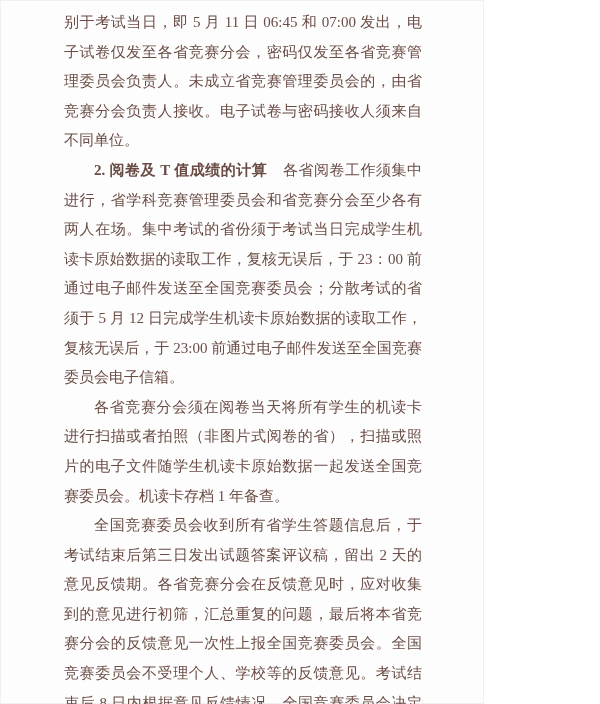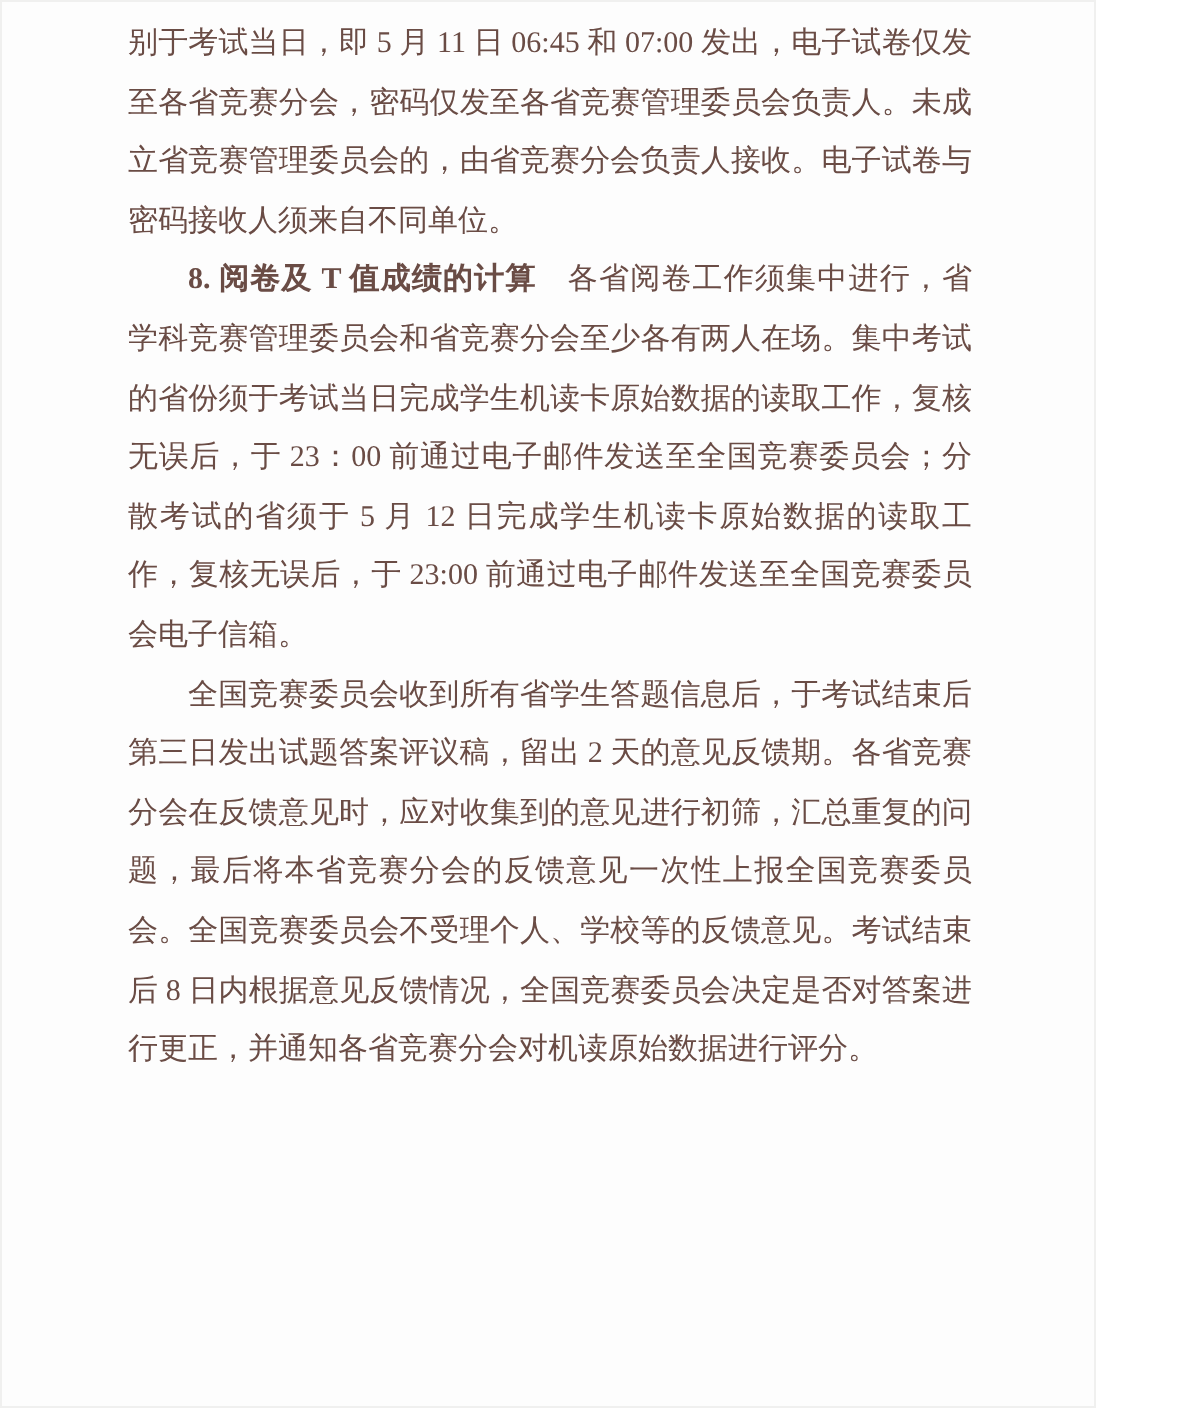--- a/index.html
+++ b/index.html
@@ -8,21 +8,21 @@
     background: #ffffff;
   }
   body {
     width: 600px;
     height: 704px;
     overflow: hidden;
     position: relative;
   }
   .page {
     box-sizing: border-box;
-    width: 548px;
+    width: 484px;
     height: 704px;
     background: #fdfdfd;
     box-shadow: inset 0 0 0 1px #f0f0ef;
     padding: 8px 62px 0 64px;
     font-family: "Liberation Serif", "DejaVu Serif", serif;
     font-size: 15px;
     line-height: 29.6px;
     color: #6a4c45;
     text-align: justify;
   }
@@ -39,18 +39,21 @@
   }
 </style>
 </head>
 <body>
 
 <div class="page">
   <p>
     <span>别于考试当日，即 5 月 11 日 06:45 和 07:00 发出，电子试卷仅发至各省竞赛分会，密码仅发至各省竞赛管理委员会负责人。未成立省竞赛管理委员会的，由省竞赛分会负责人接收。电子试卷与密码接收人须来自不同单位。</span>
   </p>
   <p class="indent">
-    <span class="run-bold">8. 阅卷及 T 值成绩的计算</span><span>　各省阅卷工作须集中进行，省学科竞赛管理委员会和省竞赛分会至少各有两人在场。集中考试的省份须于考试当日完成学生机读卡原始数据的读取工作，复核无误后，于 23：00 前通过电子邮件发送至全国竞赛委员会；分散考试的省须于 5 月 12 日完成学生机读卡原始数据的读取工作，复核无误后，于 23:00 前通过电子邮件发送至全国竞赛委员会电子信箱。</span>
+    <span class="run-bold">2. 阅卷及 T 值成绩的计算</span><span>　各省阅卷工作须集中进行，省学科竞赛管理委员会和省竞赛分会至少各有两人在场。集中考试的省份须于考试当日完成学生机读卡原始数据的读取工作，复核无误后，于 23：00 前通过电子邮件发送至全国竞赛委员会；分散考试的省须于 5 月 12 日完成学生机读卡原始数据的读取工作，复核无误后，于 23:00 前通过电子邮件发送至全国竞赛委员会电子信箱。</span>
+  </p>
+  <p class="indent">
+    <span>各省竞赛分会须在阅卷当天将所有学生的机读卡进行扫描或者拍照（非图片式阅卷的省），扫描或照片的电子文件随学生机读卡原始数据一起发送全国竞赛委员会。机读卡存档 1 年备查。</span>
   </p>
   <p class="indent">
     <span>全国竞赛委员会收到所有省学生答题信息后，于考试结束后第三日发出试题答案评议稿，留出 2 天的意见反馈期。各省竞赛分会在反馈意见时，应对收集到的意见进行初筛，汇总重复的问题，最后将本省竞赛分会的反馈意见一次性上报全国竞赛委员会。全国竞赛委员会不受理个人、学校等的反馈意见。考试结束后 8 日内根据意见反馈情况，全国竞赛委员会决定是否对答案进行更正，并通知各省竞赛分会对机读原始数据进行评分。</span>
   </p>
 </div>
 
 </body></html>

